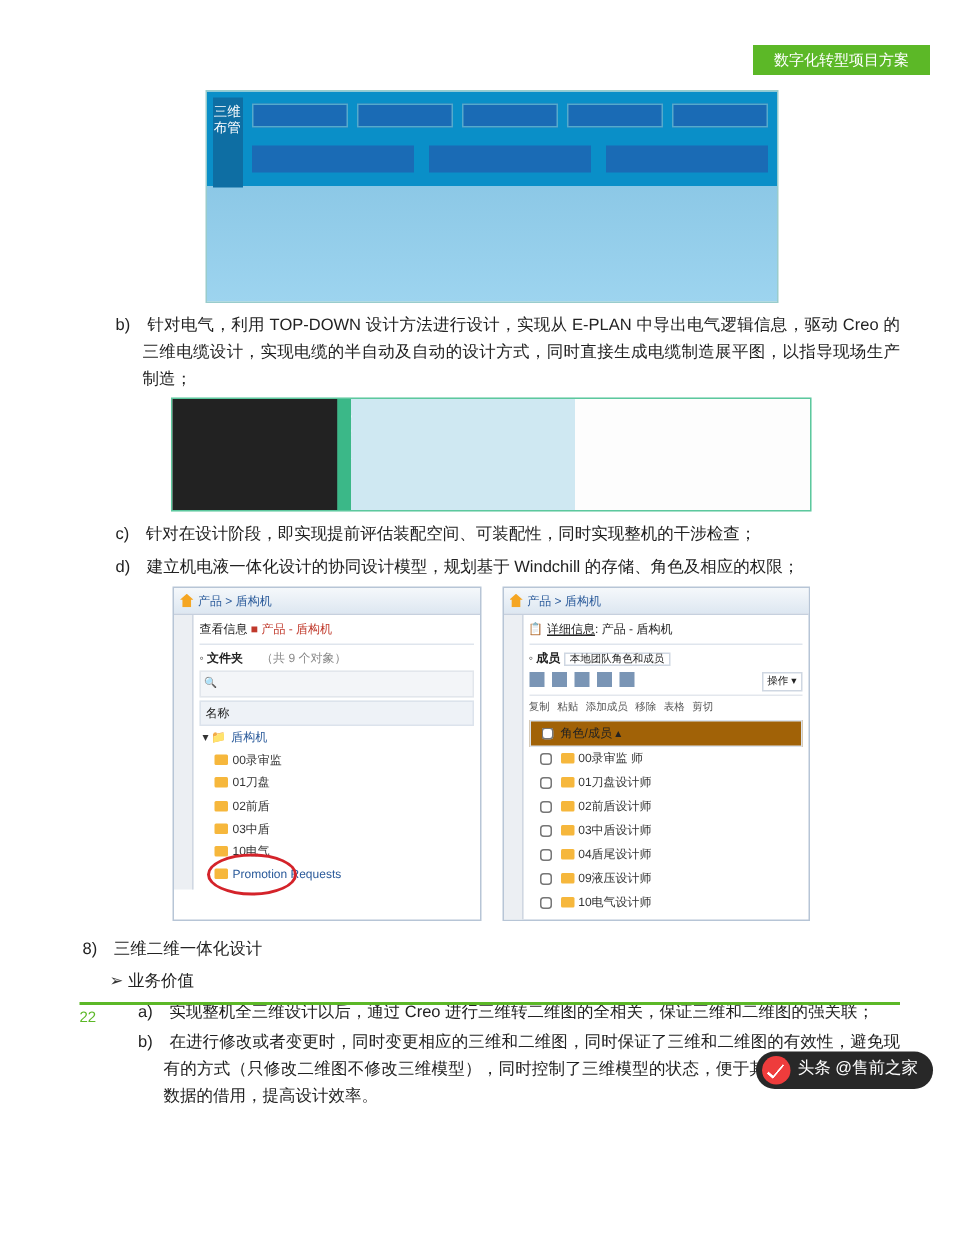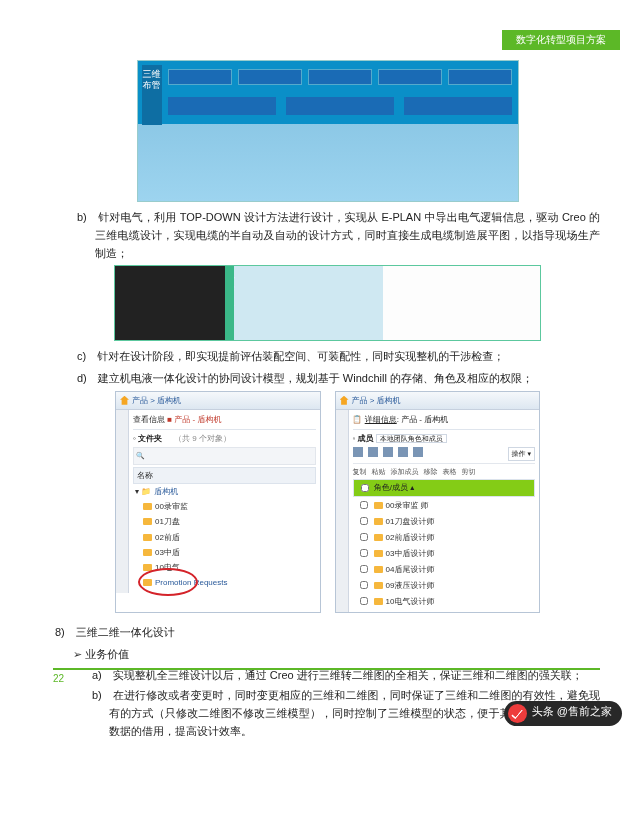--- a/index.html
+++ b/index.html
@@ -145,21 +145,21 @@
               <span style="margin-left:auto;border:1px solid #cfd7e2;padding:0 3px;font-size:7px">操作 ▾</span>
             </div>
             <div style="font-size:7px;color:#555;display:flex;gap:5px;padding-bottom:2px">
               <span>复制</span>
                 <span>粘贴</span>
                 <span>添加成员</span>
                 <span>移除</span>
                 <span>表格</span>
                 <span>剪切</span>
             </div>
-            <div style="background:#84cc16;padding:1px 3px;border:1px solid #dce3ec"><input type="checkbox" style="width: 8px; height: 8px; vertical-align: middle;"> <span>角色/成员 ▴</span></div>
+            <div style="background:#a16207;padding:1px 3px;border:1px solid #dce3ec"><input type="checkbox" style="width: 8px; height: 8px; vertical-align: middle;"> <span>角色/成员 ▴</span></div>
             <div class="tree-line" style="padding-left:3px">
                 <input type="checkbox" style="width: 8px; height: 8px;">
                 <span class="fldr"></span>
                 <span>00录审监 师</span>
               </div>
             <div class="tree-line" style="padding-left:3px">
                 <input type="checkbox" style="width: 8px; height: 8px;">
                 <span class="fldr"></span>
                 <span>01刀盘设计师</span>
               </div>

